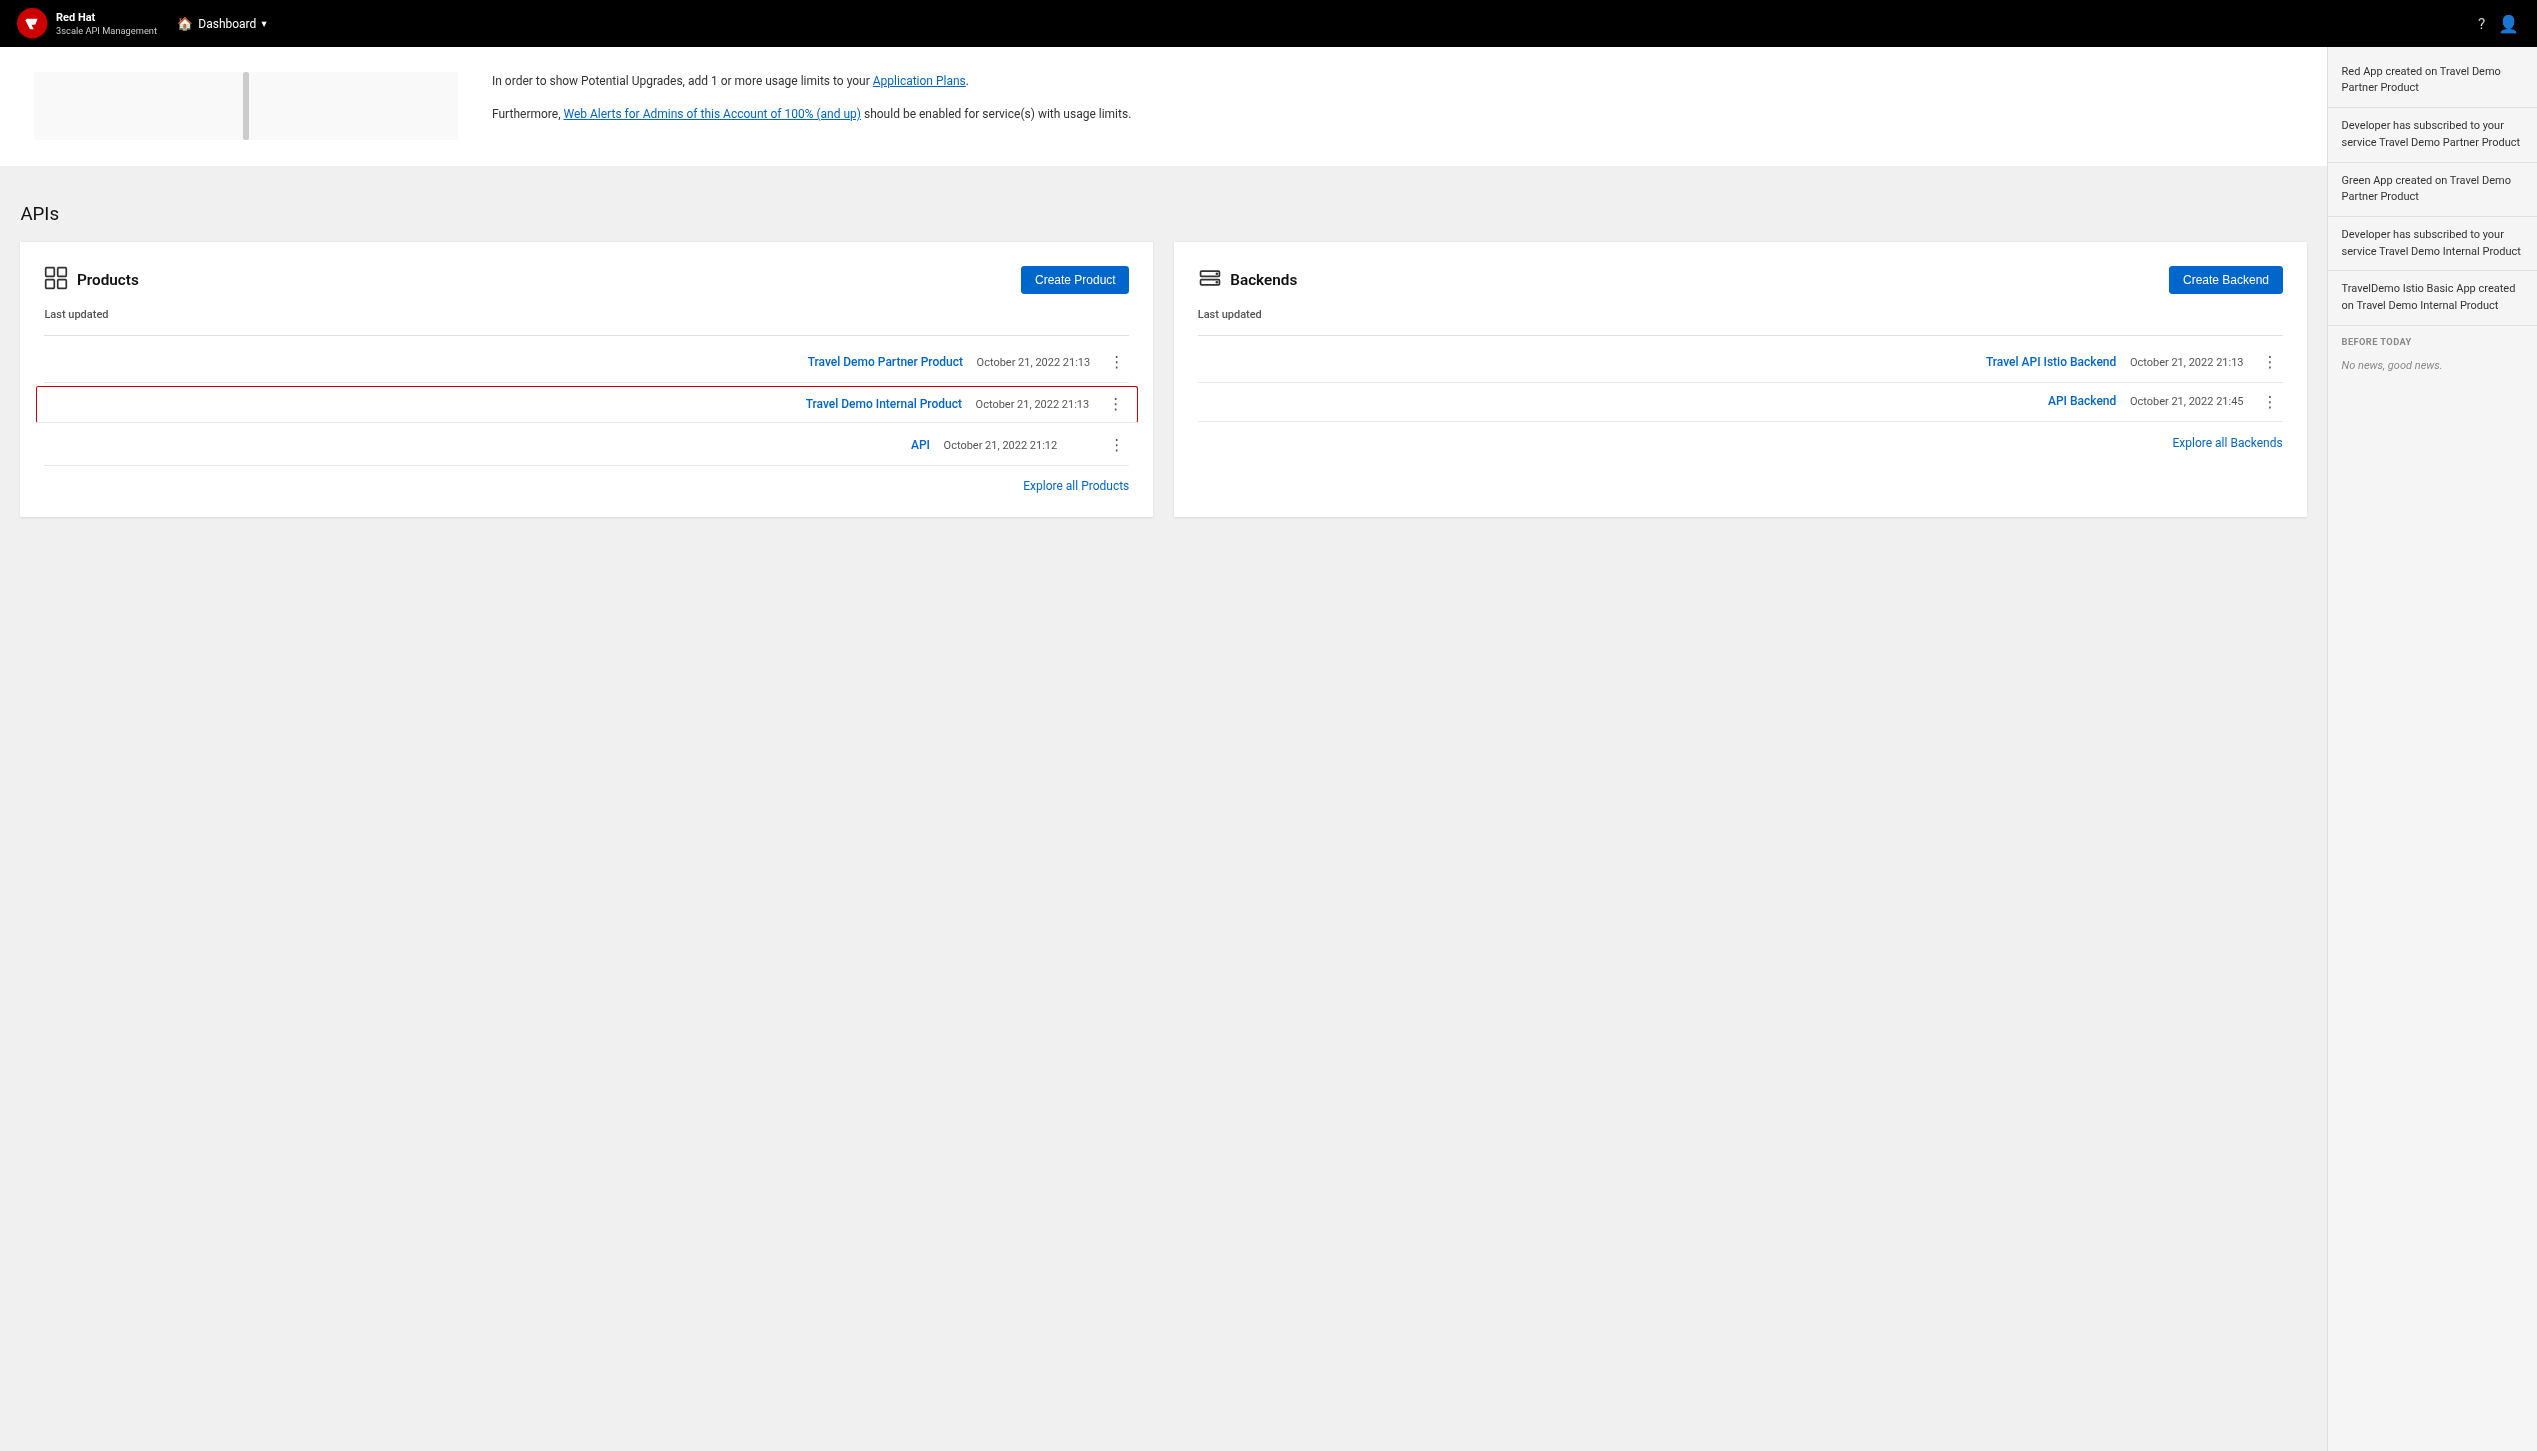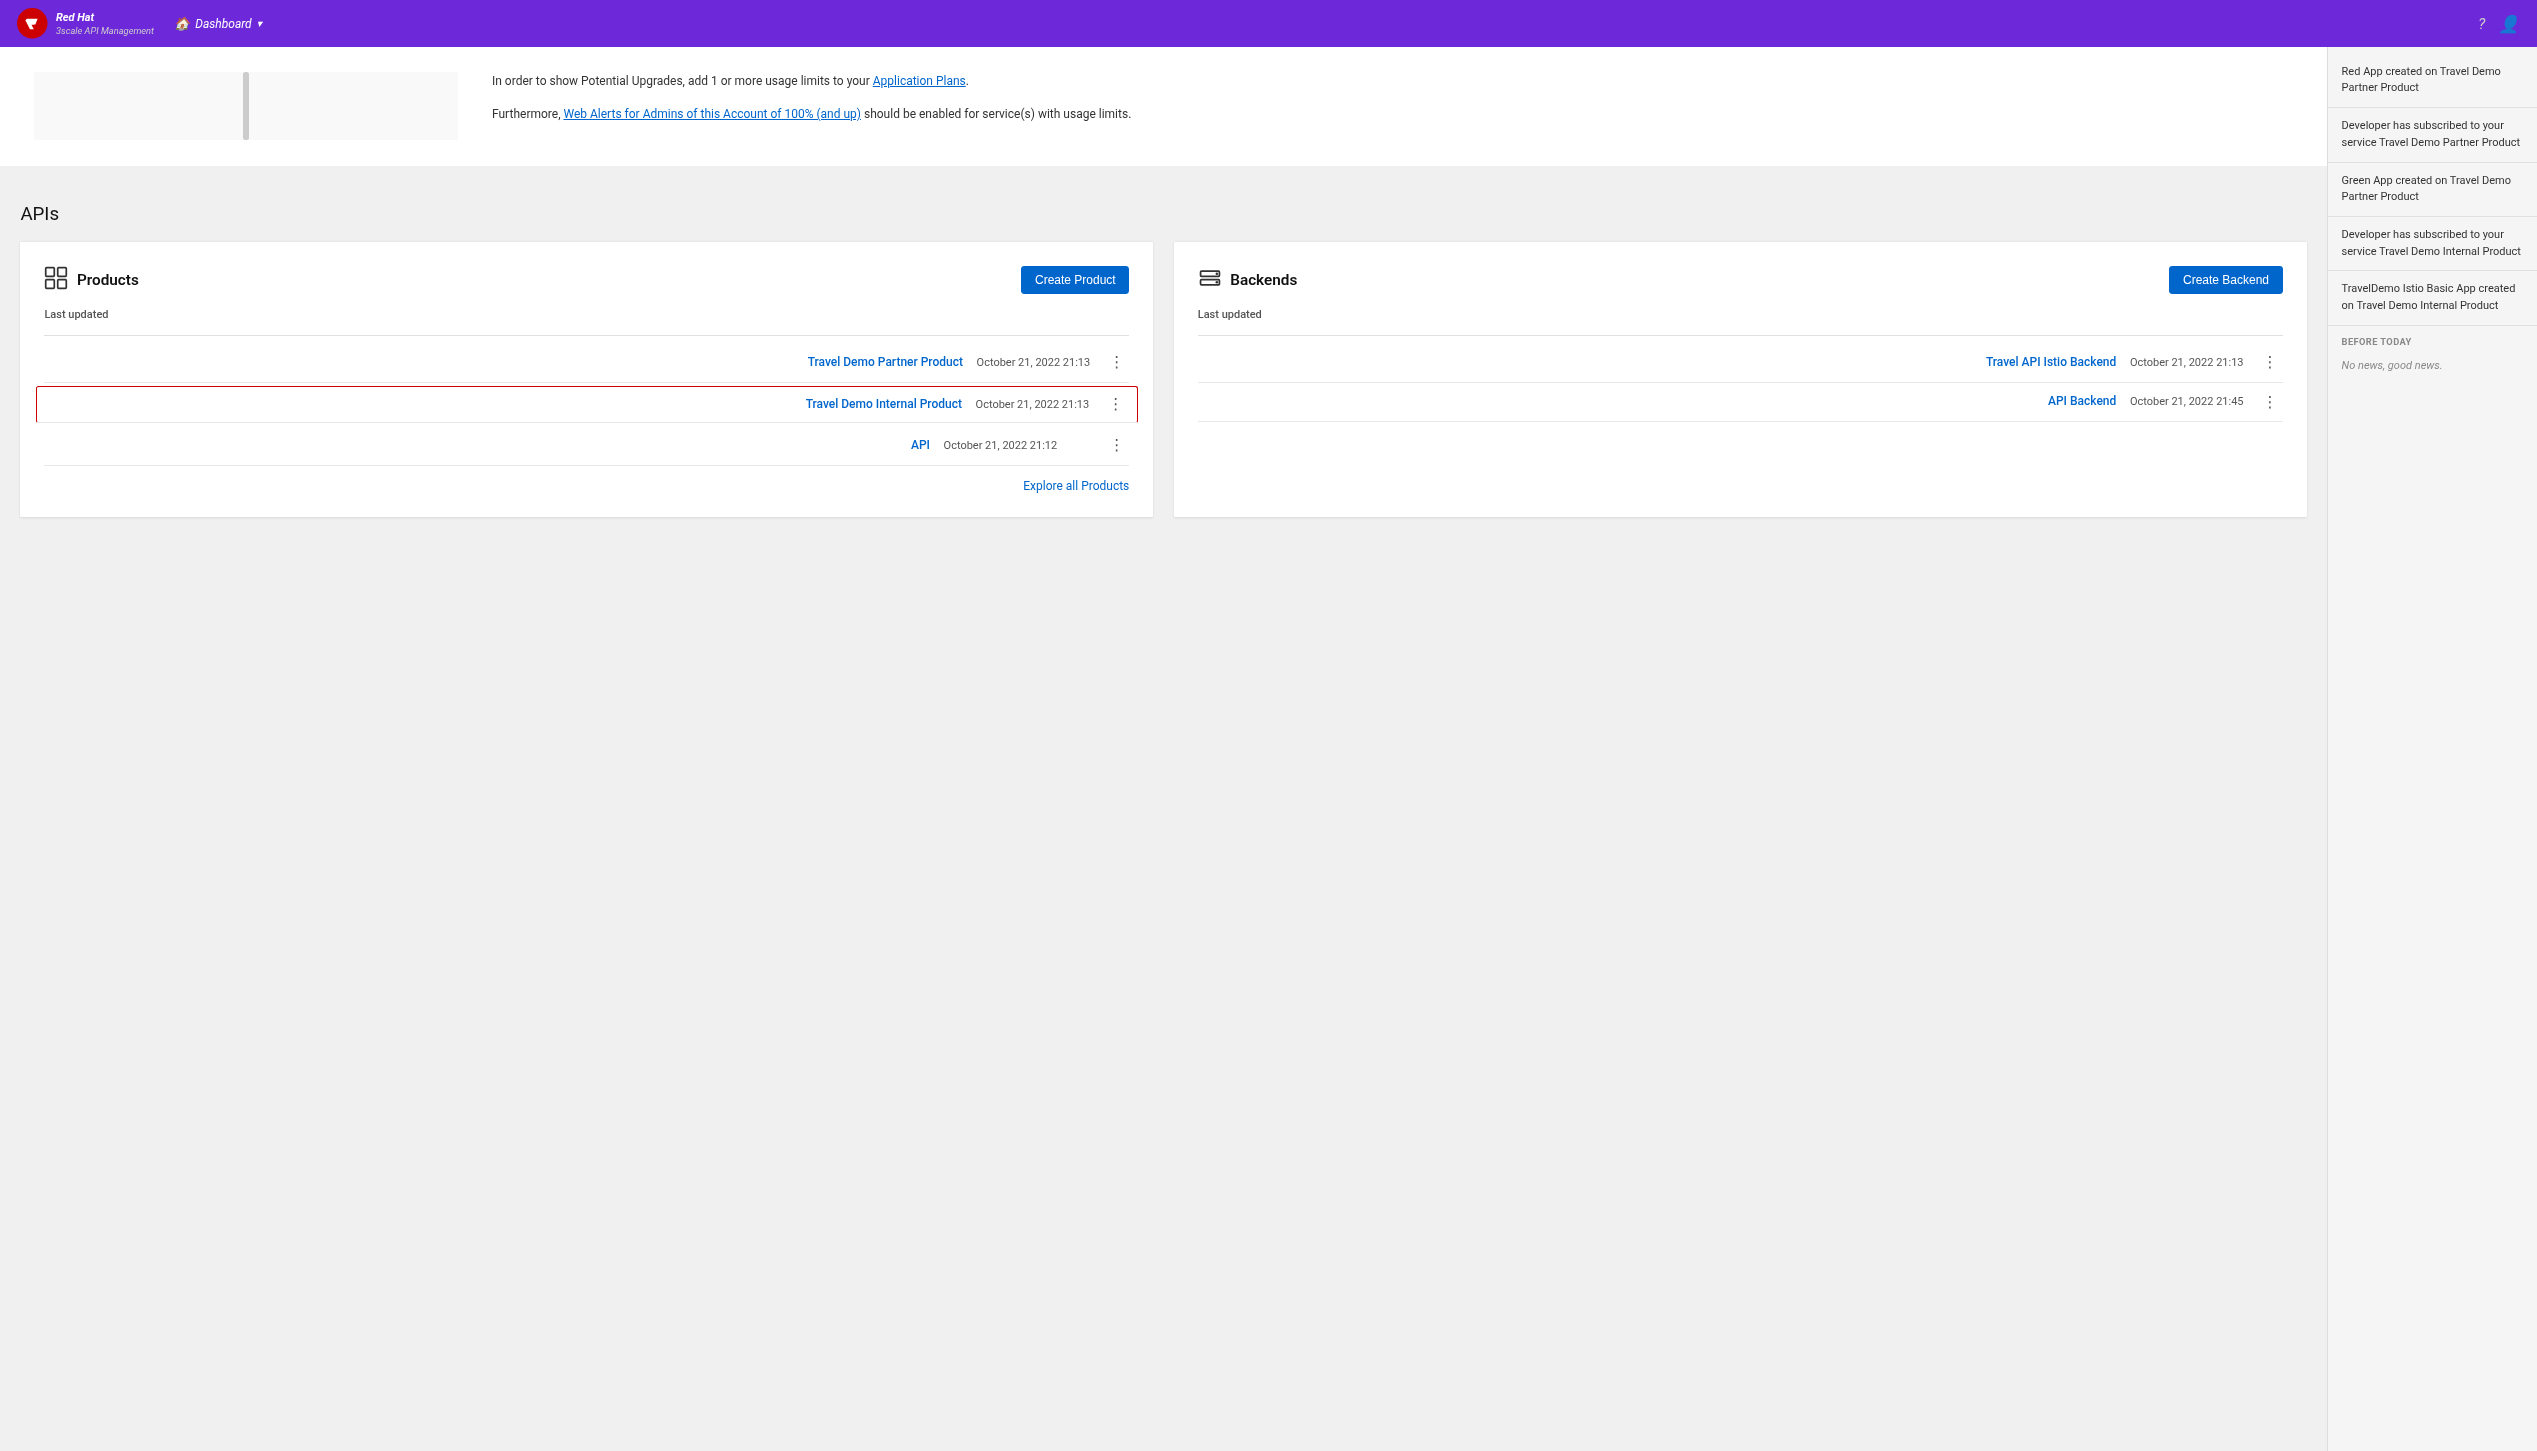--- a/index.html
+++ b/index.html
@@ -5,28 +5,27 @@
     * { box-sizing: border-box; margin: 0; padding: 0; }
     body {
       font-family: -apple-system, BlinkMacSystemFont, 'Segoe UI', Roboto, Helvetica, Arial, sans-serif;
       background: #f0f0f0;
       color: #333;
       font-size: 12px;
     }
 
     
     .topnav {
-      background: #6d28d9;
+      background: #000000;
       display: flex;
       align-items: center;
       padding: 0 17px;
       height: 47px;
       color: white;
       justify-content: space-between;
-      font-style: italic;
     }
     .topnav-left {
       display: flex;
       align-items: center;
       gap: 20.4px;
     }
     .brand {
       display: flex;
       align-items: center;
       gap: 8.5px;
@@ -420,20 +419,21 @@
       <div class="list-item">
         <a class="item-link">API Backend</a>
         <div style="display:flex;align-items:center;">
           <span class="item-date">October 21, 2022 21:45</span>
           <span class="item-menu">⋮</span>
         </div>
       </div>
     </div>
             </div>
 
+          <a class="explore-link">Explore all Backends</a>
         </div>
 
       </div>
     </div>
   </div>
 
   <aside class="sidebar">
     <div class="sidebar-activity">
       <div id="activity-list">
           <div class="activity-item">Red App created on Travel Demo Partner Product</div>

